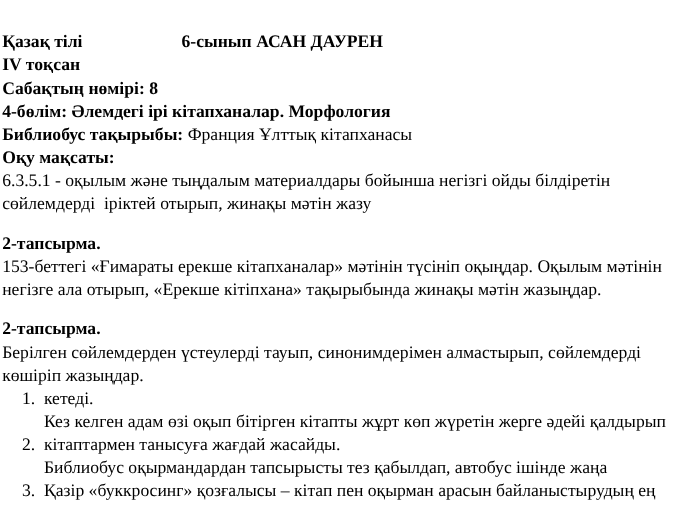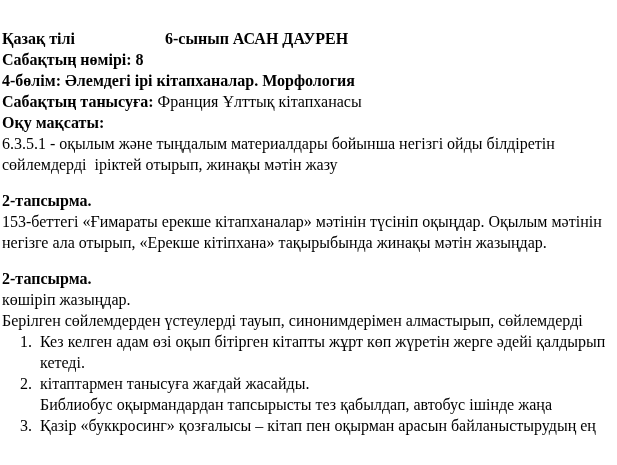--- a/index.html
+++ b/index.html
@@ -22,50 +22,51 @@
   .list-item { position: relative; padding-left: 38px; }
   .list-item .num { position: absolute; left: 18px; top: 0; }
 </style>
 </head>
 <body>
 
 <div class="doc">
 
   <div class="line bold"><span class="tab-first">Қазақ тілі</span><span>6-сынып АСАН ДАУРЕН</span></div>
 
+  <div class="line bold">IV тоқсан</div>
 
   <div class="line bold">Сабақтың нөмірі: 8</div>
 
   <div class="line bold">4-бөлім: Әлемдегі ірі кітапханалар. Морфология</div>
 
-  <div class="line"><span class="bold">Сабақтың танысуға:</span> <span>Франция Ұлттық кітапханасы</span></div>
+  <div class="line"><span class="bold">Библиобус тақырыбы:</span> <span>Франция Ұлттық кітапханасы</span></div>
 
   <div class="line bold">Оқу мақсаты:</div>
 
   <div class="line">6.3.5.1 - оқылым және тыңдалым материалдары бойынша негізгі ойды білдіретін</div>
   <div class="line">сөйлемдерді  іріктей отырып, жинақы мәтін жазу</div>
 
   <div class="gap"></div>
 
   <div class="line bold">2-тапсырма.</div>
   <div class="line">153-беттегі «Ғимараты ерекше кітапханалар» мәтінін түсініп оқыңдар. Оқылым мәтінін</div>
   <div class="line">негізге ала отырып, «Ерекше кітіпхана» тақырыбында жинақы мәтін жазыңдар.</div>
 
   <div class="gap"></div>
 
   <div class="line bold">2-тапсырма.</div>
+  <div class="line">Берілген сөйлемдерден үстеулерді тауып, синонимдерімен алмастырып, сөйлемдерді</div>
   <div class="line">көшіріп жазыңдар.</div>
-  <div class="line">Берілген сөйлемдерден үстеулерді тауып, синонимдерімен алмастырып, сөйлемдерді</div>
 
   <div class="list">
 
     <div class="list-item">
       <span class="num">1.</span>
+      <div class="line">кетеді.</div>
       <div class="line">Кез келген адам өзі оқып бітірген кітапты жұрт көп жүретін жерге әдейі қалдырып</div>
-      <div class="line">кетеді.</div>
     </div>
 
     <div class="list-item">
       <span class="num">2.</span>
       <div class="line">кітаптармен танысуға жағдай жасайды.</div>
       <div class="line">Библиобус оқырмандардан тапсырысты тез қабылдап, автобус ішінде жаңа</div>
     </div>
 
     <div class="list-item">
       <span class="num">3.</span>

